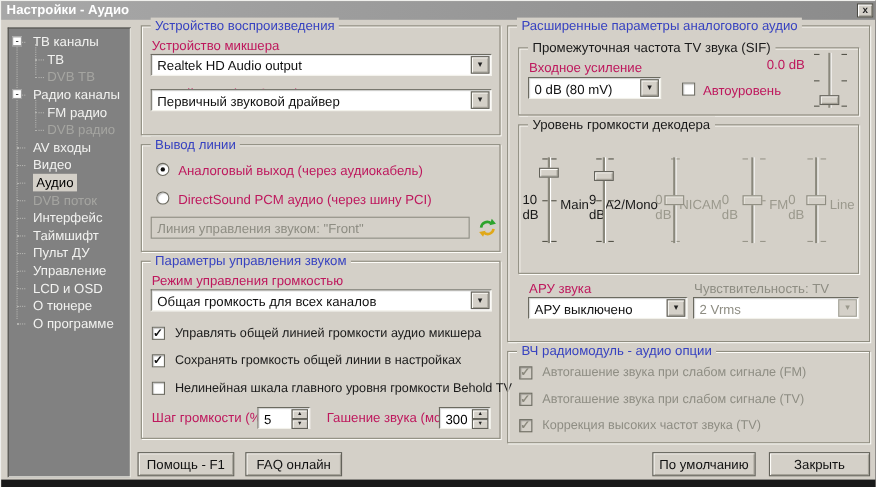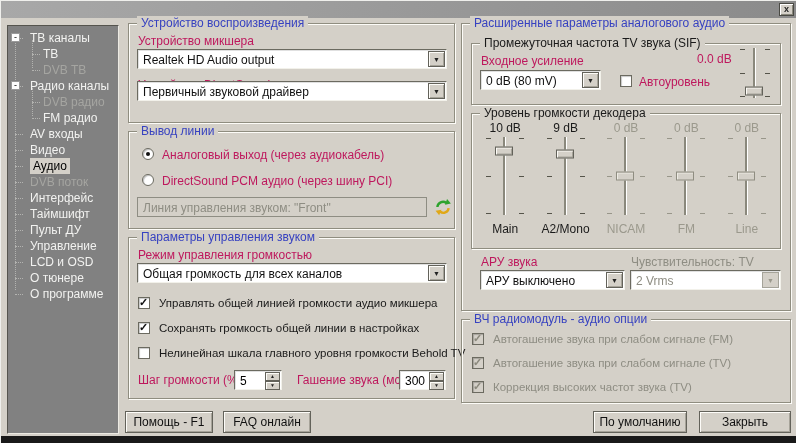--- a/index.html
+++ b/index.html
@@ -85,37 +85,38 @@
   .vslider .tick{position:absolute;height:1px;width:5px;background:#55544a;}
   .vslider .tick.l{left:3px;} .vslider .tick.r{right:3px;}
   .vslider .t0{top:1px;} .vslider .t1{top:50%;} .vslider .t2{bottom:1px;}
   .vslider .thumb{position:absolute;left:50%;width:18px;height:9px;margin-left:-10px;
     transform:translateY(-50%);background:var(--face);border:1px solid var(--dark);
     box-shadow:inset 1px 1px 0 var(--light), inset -1px -1px 0 var(--mid);}
   .vslider.disabled .tick{background:#98968a;}
   .vslider.disabled .thumb{border-color:#8f8d81;box-shadow:inset 1px 1px 0 #edebe4;}
   
   .dec-cols{position:absolute;left:474px;top:120px;width:302px;height:122px;display:flex;}
-  .dec-col{width:60.4px;display:flex;flex-direction:column;align-items:center;}
+  .dec-col{width:60.4px;display:flex;flex-direction:row;align-items:center;}
   .dec-val{height:16px;font-size:12px;color:#1a1a1a;}
   .dec-col .vslider{width:44px;height:78px;}
   .dec-name{margin-top:7px;font-size:12px;color:#1a1a1a;}
   .dec-col.disabled .dec-val,.dec-col.disabled .dec-name{color:#9b998d;}
   
   .btn{position:absolute;height:22px;font-size:12px;text-align:center;line-height:20px;
     color:#111;cursor:default;}
   .strip{position:absolute;left:0;top:435px;width:796px;height:8px;background:#191919;}
   .lineicon{position:absolute;width:18px;height:18px;}
 </style>
 </head>
 <body>
 
 <div id="win">
 
   <div class="titlebar">
+    <span>Настройки - Аудио</span>
     <span class="tclose">x</span>
   </div>
 
   <div class="sidebar">
     <div class="rail" style="left:7px;top:12px;height:252px;"></div>
     <div class="rail" style="left:24px;top:14px;height:28px;"></div>
     <div class="rail" style="left:24px;top:62px;height:28px;"></div>
     <div class="tree">
 
         <div class="tree-item parent normal">
@@ -135,30 +136,30 @@
           
           <span class="tlabel">DVB ТВ</span>
         </div>
 
         <div class="tree-item parent normal">
           <span class="stub"></span>
           <span class="expander">-</span>
           <span class="tlabel">Радио каналы</span>
         </div>
 
+        <div class="tree-item child normal">
+          <span class="stub"></span>
+          
+          <span class="tlabel">FM радио</span>
+        </div>
+
         <div class="tree-item child disabled">
           <span class="stub"></span>
           
           <span class="tlabel">DVB радио</span>
-        </div>
-
-        <div class="tree-item child normal">
-          <span class="stub"></span>
-          
-          <span class="tlabel">FM радио</span>
         </div>
 
         <div class="tree-item root normal">
           <span class="stub"></span>
           
           <span class="tlabel">AV входы</span>
         </div>
 
         <div class="tree-item root normal">
           <span class="stub"></span>

